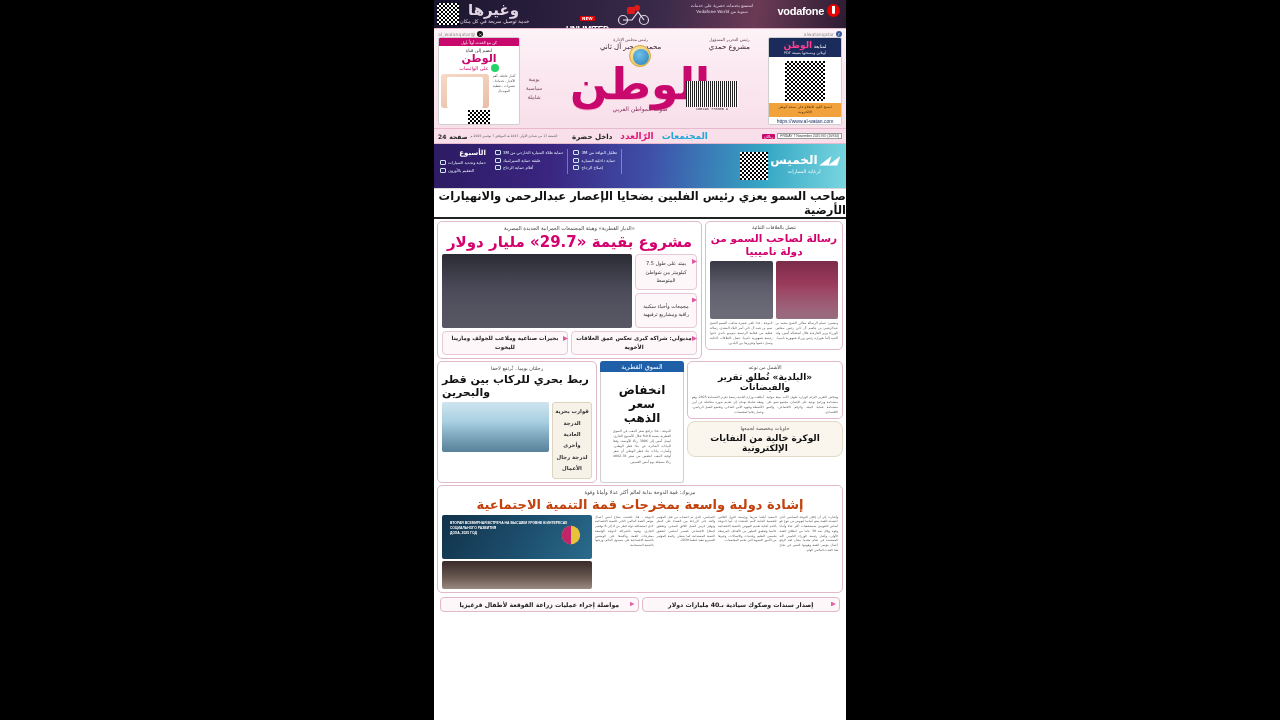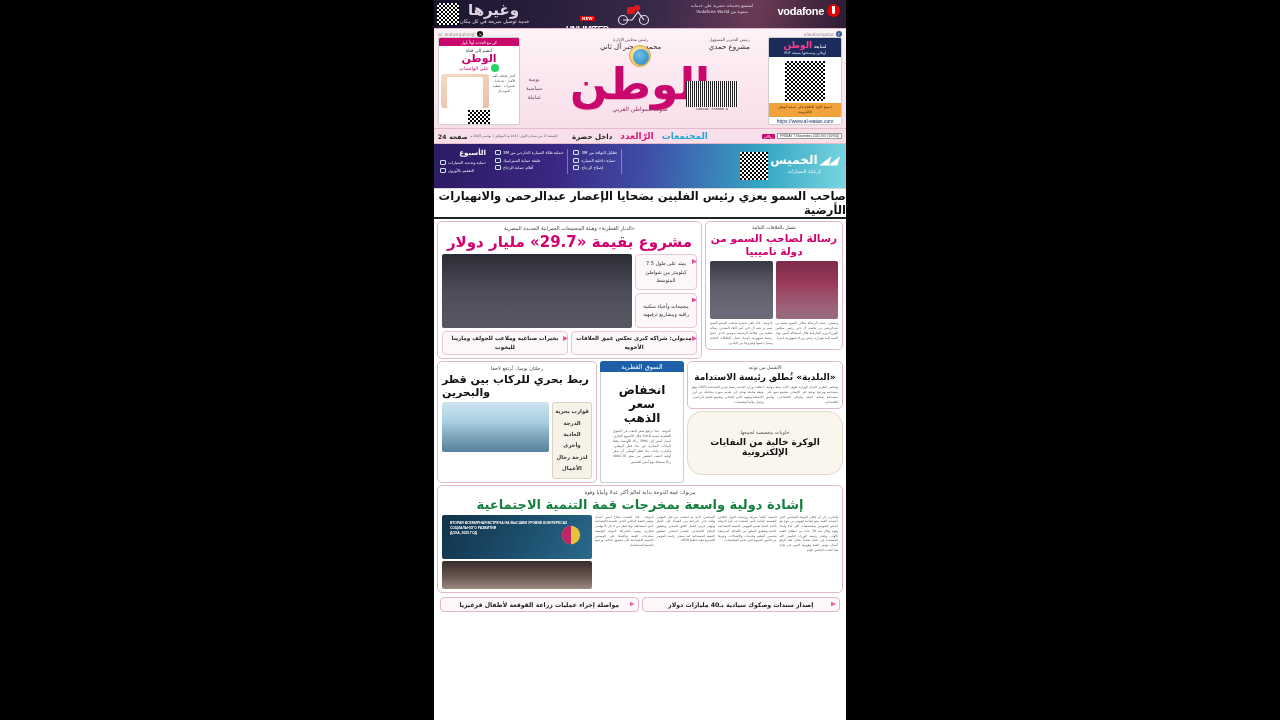--- a/index.html
+++ b/index.html
@@ -185,28 +185,28 @@
   .market-bd { border:1px solid #cfcfcf; border-top:none; border-radius:0 0 3px 3px; padding:12px; flex:1;}
   .market-bd h4 { font-size:12px; color:#111; font-weight:900; text-align:center; line-height:1.15; letter-spacing:3px;}
   .market-txt { font-size:3.2px; color:#555; line-height:1.6; margin-top:3px; text-align:justify;}
 
   .muni { padding:3px 4px; }
   .muni .kicker { font-size:4.8px; }
   .muni h3 { font-size:9px; color:#111; font-weight:900; text-align:center; margin:2px 0 3px;}
   .muni-cols { display:flex; gap:3px; }
   .muni-cols .col { flex:1; font-size:3.1px; color:#555; line-height:1.55; text-align:justify;}
 
-  .wakra { background:#faf6ee; border:1px solid #e2dac8; border-radius:15px; padding:17px 4px; text-align:center;}
+  .wakra { background:#faf6ee; border:1px solid #e2dac8; border-radius:8px; padding:3px 4px; text-align:center;}
   .wakra .kicker { font-size:5px; color:#555;}
   .wakra h3 { font-size:9px; color:#111; font-weight:900; margin-top:2px;}
 
   
   .summit { padding:3px 4px; }
   .summit .kicker { font-size:5.2px; }
-  .summit h2 { font-size:13px; color:#15803d; font-weight:900; text-align:center; margin:2px 0 3px;}
+  .summit h2 { font-size:13px; color:#c2410c; font-weight:900; text-align:center; margin:2px 0 3px;}
   .summit-body { display:flex; gap:3px; }
   .summit-text { flex:1; display:flex; gap:3px; }
   .summit-text .col { flex:1; font-size:3.1px; color:#555; line-height:1.55; text-align:justify;}
   .summit-photos { width:150px; display:flex; flex-direction:column; gap:2px;}
   .sp1 { height:44px; border-radius:2px; position:relative; overflow:hidden;
          background:linear-gradient(120deg,#11324a 0%,#1d4f6e 55%,#2a6b8c 100%);}
   .sp1 .cyr { position:absolute; left:8px; top:6px; color:#fff; font-size:3.4px; line-height:1.5; font-weight:700;
               font-family:"Liberation Sans",sans-serif; text-align:left;}
   .sp1 .logo { position:absolute; right:10px; top:9px; width:22px;height:22px;}
   .sp2 { height:28px; border-radius:2px; background:linear-gradient(180deg,#3a2a2a 0%,#6a5a52 60%,#9a8a80 100%);}
@@ -430,21 +430,21 @@
           </div>
         </div>
 
       </div>
 
       <div class="row">
 
         <div class="sidecol">
           <div class="box muni">
             <div class="kicker">الأشمل من نوعه</div>
-            <h3>«البلدية» تُطلق رئيسة الاستدامة</h3>
+            <h3>«البلدية» تُطلق تقرير والفيضانات</h3>
             <div class="muni-cols">
               <div class="col">ويعكس التقرير التزام الوزارة طويل الأمد ببيئة مواتية مستدامة وبرامج نوعية على الإنسان، مجتمع تنمو على مستدامة حماية البيئة، والرقم الاجتماعي، والنمو الاقتصادي.</div>
               <div class="col">أطلقت وزارة البلدية رسميا تقرير الاستدامة 2025، وهو وثيقة شاملة تهدف إلى تقديم صورة متكاملة عن أبرز الأنشطة وجهود الأمن الغذائي، وتخضع للعمل الرياضي، وعمل رقابيا لمجتمعات.</div>
             </div>
           </div>
           <div class="wakra">
             <div class="kicker">حاويات مخصصة لجمعها</div>
             <h3>الوكرة خالية من النفايات الإلكترونية</h3>
           </div>
         </div>

